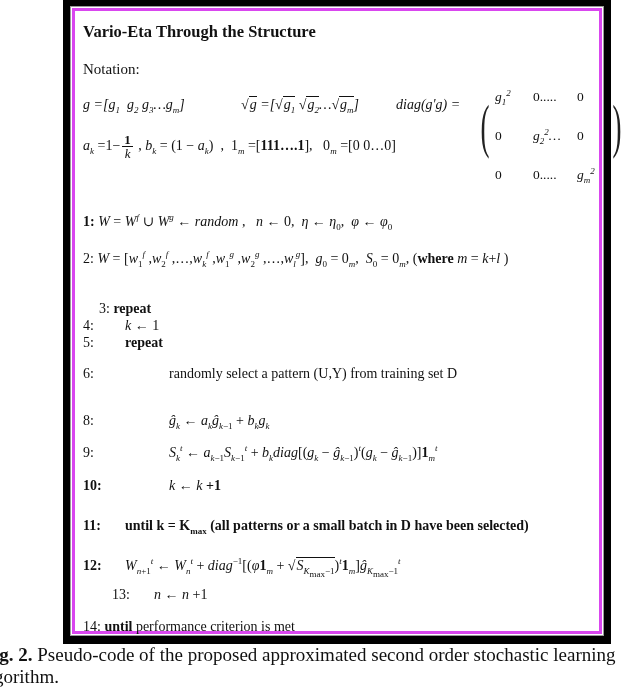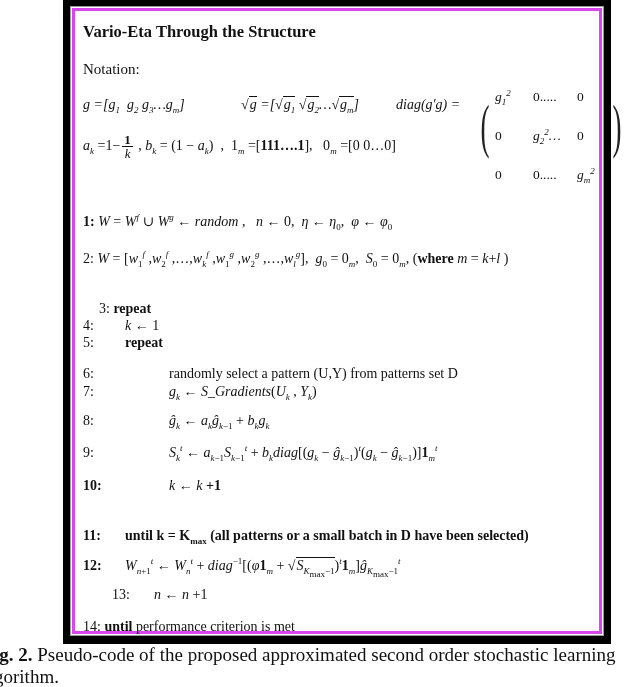--- a/index.html
+++ b/index.html
@@ -86,40 +86,37 @@
 
       <div class="abs math" style="left:8px; top:307px;">
         <span class="lnum" style="width:42px">4:</span><span class="i">k</span> ← 1
       </div>
 
       <div class="abs math" style="left:8px; top:324px;">
         <span class="lnum" style="width:42px">5:</span><span class="b">repeat</span>
       </div>
 
       <div class="abs math" style="left:8px; top:355px;">
-        <span class="lnum" style="width:86px">6:</span><span>randomly select a pattern (U,Y) from patterns set D</span>
+        <span class="lnum" style="width:86px">6:</span><span>randomly select a pattern (U,Y) from training set D</span>
       </div>
 
-      <div class="abs math" style="left:8px; top:373px;">
-        <span class="lnum" style="width:86px">7:</span><span class="i">g<sub>k</sub></span> ← <span class="i">S_Gradients</span>(<span class="i">U<sub>k</sub></span> , <span class="i">Y<sub>k</sub></span>)
-      </div>
 
       <div class="abs math" style="left:8px; top:402px;">
         <span class="lnum" style="width:86px">8:</span><span class="i">ĝ<sub>k</sub></span> ← <span class="i">a<sub>k</sub>ĝ</span><sub><span class="i">k</span>−1</sub> + <span class="i">b<sub>k</sub>g<sub>k</sub></span>
       </div>
 
       <div class="abs math" style="left:8px; top:434px;">
         <span class="lnum" style="width:86px">9:</span><span class="i">S</span><sub class="i">k</sub><sup class="i">t</sup> ← <span class="i">a</span><sub><span class="i">k</span>−1</sub><span class="i">S</span><sub><span class="i">k</span>−1</sub><sup class="i">t</sup> + <span class="i">b<sub>k</sub>diag</span>[(<span class="i">g<sub>k</sub></span> − <span class="i">ĝ</span><sub><span class="i">k</span>−1</sub>)<sup class="i">t</sup>(<span class="i">g<sub>k</sub></span> − <span class="i">ĝ</span><sub><span class="i">k</span>−1</sub>)]<b>1</b><sub class="i">m</sub><sup class="i">t</sup>
       </div>
 
       <div class="abs math" style="left:8px; top:467px;">
         <span class="lnum b" style="width:86px">10:</span><span class="i">k</span> ← <span class="i">k</span> <b>+1</b>
       </div>
 
-      <div class="abs math" style="left:8px; top:507px;margin-top:10px;">
+      <div class="abs math" style="left:8px; top:507px;">
         <span class="lnum b" style="width:42px">11:</span><span class="b">until</span> <b>k = K<sub>max</sub> (all patterns or a small batch in D have been selected)</b>
       </div>
 
       <div class="abs math" style="left:8px; top:547px;">
         <span class="lnum b" style="width:42px">12:</span><span class="i">W</span><sub><span class="i">n</span>+1</sub><sup class="i">t</sup> ← <span class="i">W</span><sub class="i">n</sub><sup class="i">t</sup> + <span class="i">diag</span><sup>−1</sup>[(<span class="i">φ</span><b>1</b><sub class="i">m</sub> + √<span class="sqrt"><span class="i">S</span><sub><span class="i">K</span><sub>max</sub>−1</sub></span>)<sup class="i">t</sup><b>1</b><sub class="i">m</sub>]<span class="i">ĝ</span><sub><span class="i">K</span><sub>max</sub>−1</sub><sup class="i">t</sup>
       </div>
 
       <div class="abs math" style="left:8px; top:576px;margin-left:29px;">
         <span class="lnum" style="width:42px">13:</span><span class="i">n</span> ← <span class="i">n</span> +1
       </div>

